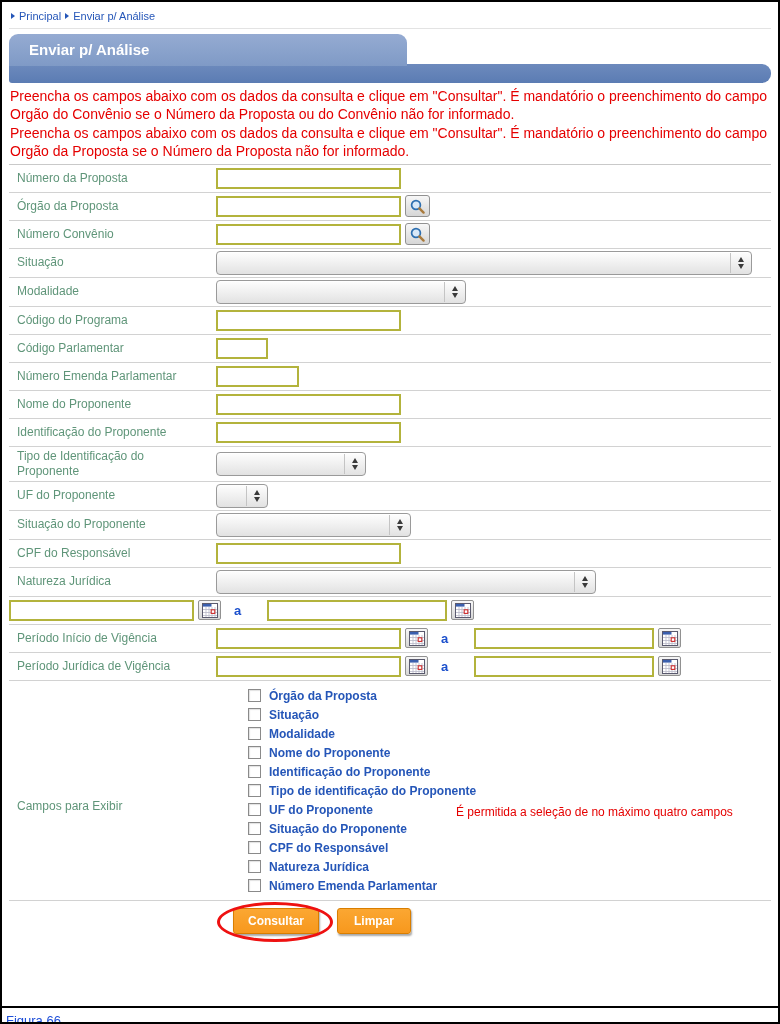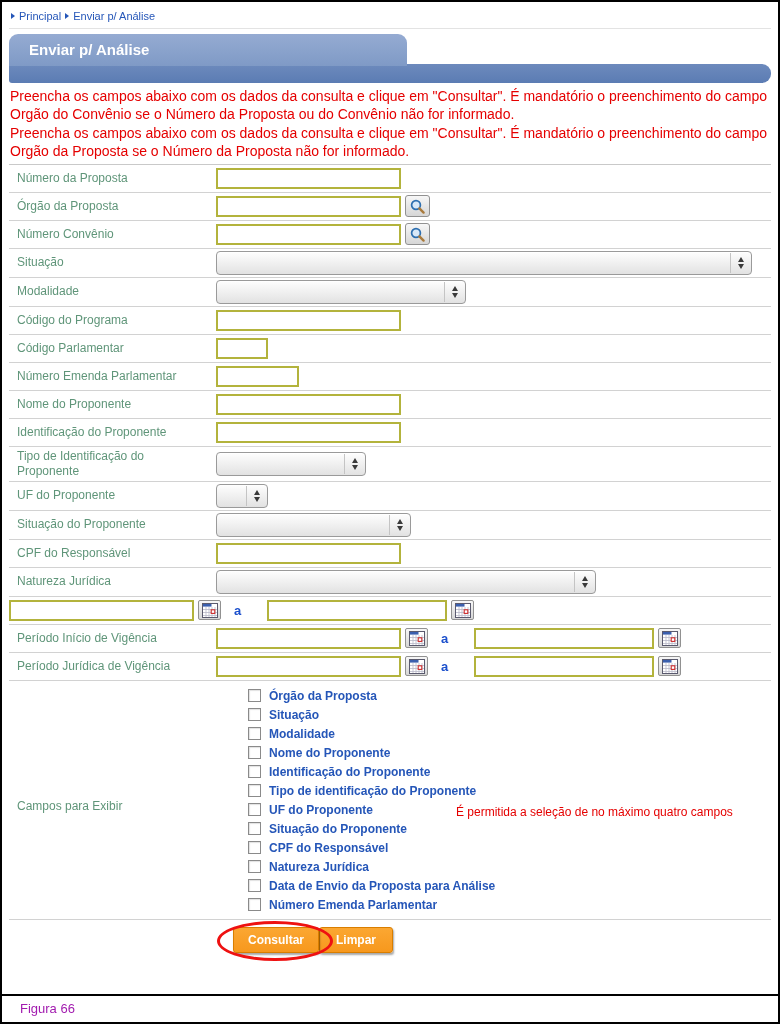--- a/index.html
+++ b/index.html
@@ -63,30 +63,30 @@
   .row.checks .lbl{padding-top:116px;}
   .check-list{padding:5px 0 4px 32px;display:flex;flex-direction:column;gap:3px;}
   .check-item{display:flex;align-items:center;gap:8px;height:16px;}
   .checkbox{width:13px;height:13px;border:1px solid #8a8a8a;background:#fff;
     box-shadow:inset 1px 1px 1px rgba(0,0,0,.12);cursor:pointer;flex:0 0 13px;}
   .check-label{color:var(--link-blue);font-weight:bold;font-size:12px;white-space:nowrap;}
   .max-note{position:absolute;left:447px;top:124px;color:var(--error-red);
     font-size:12px;white-space:nowrap;}
 
   
-  .actions{display:flex;align-items:center;padding:7px 0 9px 224px;}
+  .actions{display:flex;align-items:center;gap:18px;padding:7px 0 9px 224px;}
   .btn{background:linear-gradient(#fba732,var(--button-orange));
     border:1px solid #d97e00;color:#fff;font-weight:bold;font-size:12px;
     padding:5px 14px;border-radius:3px;box-shadow:1px 2px 2px rgba(0,0,0,.35);
     cursor:pointer;min-width:74px;font-family:inherit;}
   .annot-wrap{position:relative;display:inline-block;}
   .annot-ellipse{position:absolute;left:-16px;top:-6px;right:-14px;bottom:-8px;
     border:3px solid var(--annotation-red);border-radius:50%;pointer-events:none;}
 
-  .caption{height:26px;padding:5px 18px 0;font-size:13px;color:#a21caf;background:#fff;}
+  .caption{height:14px;padding:5px 4px 0;font-size:13px;color:#1d4ed8;background:#fff;}
 </style>
 </head>
 <body>
 
 <div class="figure">
   <div class="screen">
 
     <nav class="breadcrumb">
         <span class="bc-item">
           <span class="bc-arrow"></span>
@@ -355,24 +355,20 @@
             <div class="check-item">
               <span class="checkbox"></span>
               <span class="check-label">CPF do Responsável</span>
             </div>
             <div class="check-item">
               <span class="checkbox"></span>
               <span class="check-label">Natureza Jurídica</span>
             </div>
             <div class="check-item">
               <span class="checkbox"></span>
-              <span class="check-label">Data de Envio da Proposta para Análise</span>
-            </div>
-            <div class="check-item">
-              <span class="checkbox"></span>
               <span class="check-label">Número Emenda Parlamentar</span>
             </div>
           </div>
       </div>
       <div class="max-note">É permitida a seleção de no máximo quatro campos</div>
     </div>
 
     <div class="actions">
       <span class="annot-wrap">
         <button class="btn">Consultar</button>

